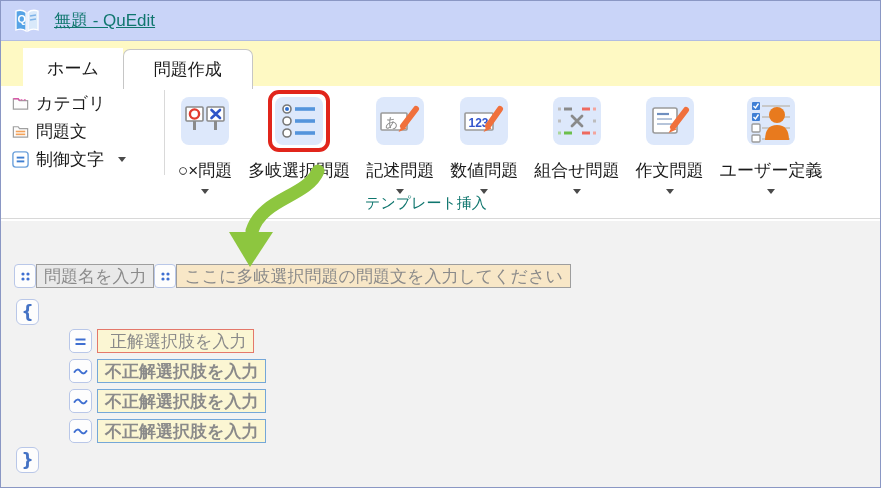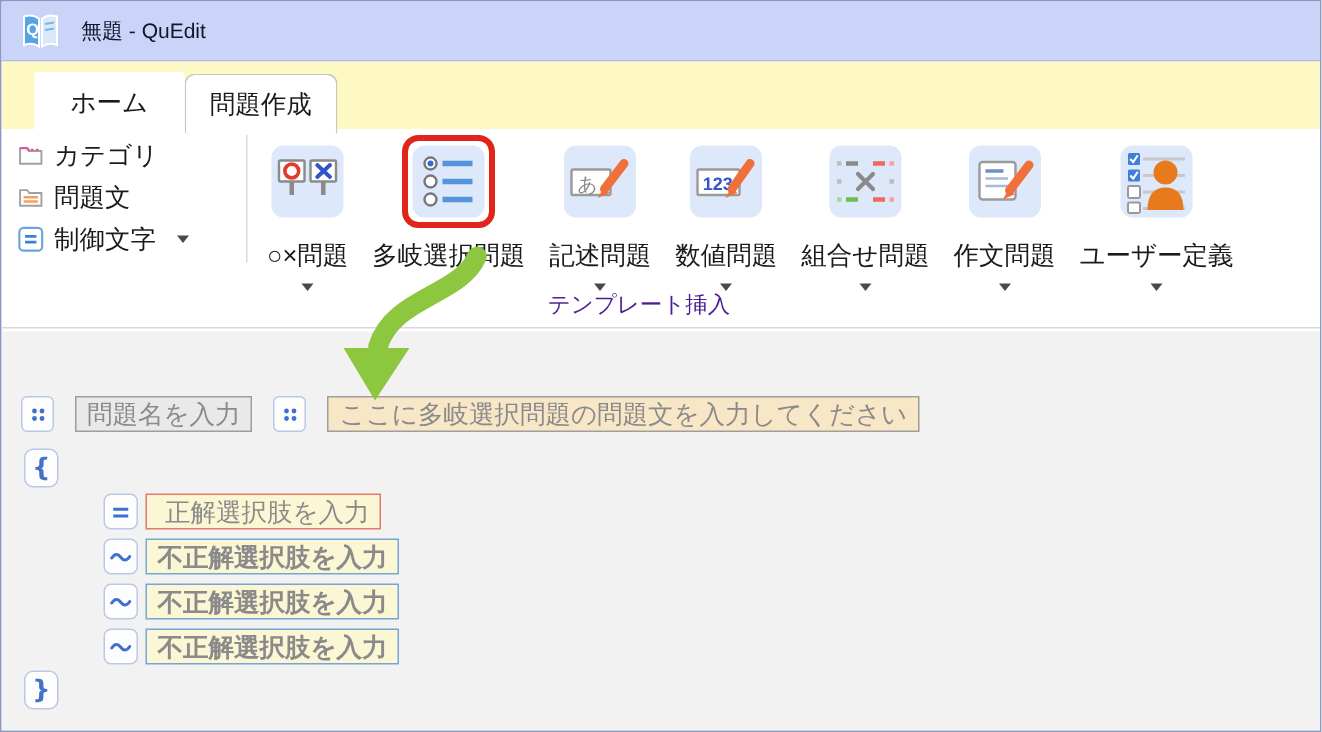--- a/index.html
+++ b/index.html
@@ -11,35 +11,35 @@
     background:#ffffff; border:1px solid #8a97c4; overflow:hidden;
   }
 
   
   .titlebar {
     position:absolute; top:0; left:0; right:0; height:40px;
     background:#c9d4f8; border-bottom:1px solid #b2bde2;
     display:flex; align-items:center; gap:13px; padding-left:12px;
   }
   .titlebar .app-icon { width:28px; height:26px; flex:0 0 auto; }
-  .titlebar .title-text { font-size:14px; color:#0f172a; }
+  .titlebar .title-text { font-size:17px; color:#0f766e;text-decoration:underline; }
 
   
   .tabrow {
     position:absolute; top:40px; left:0; right:0; height:47px;
     background:#fef9c3; display:flex; align-items:flex-end; padding-left:22px;
   }
   .tab {
     height:40px; display:flex; align-items:center; padding:0 24px;
     font-size:17px; color:#1a1a1a; cursor:default; background:#ffffff;
   }
   .tab.active {
     border:1px solid #c6c6c6; border-bottom:none;
     border-radius:7px 7px 0 0; margin-bottom:-1px; z-index:3;
-    padding:0 16px;
+    padding:0 30px;
   }
 
   
   .ribbon {
     position:absolute; top:85px; left:0; right:0; height:133px;
     background:#ffffff; border-bottom:1px solid #d8d8d8;
   }
   .side-group { position:absolute; left:10px; top:6px; display:flex; flex-direction:column; gap:6px; }
   .side-item { display:flex; align-items:center; gap:6px; height:22px; font-size:17px; color:#1a1a1a; cursor:default; }
   .side-item svg { width:19px; height:19px; }
@@ -58,26 +58,26 @@
   .drop-arrow {
     margin-top:7px; width:0; height:0;
     border-left:4px solid transparent; border-right:4px solid transparent;
     border-top:5px solid #4a4a4a;
   }
   .side-drop { margin-left:8px; width:0; height:0;
     border-left:4px solid transparent; border-right:4px solid transparent;
     border-top:5px solid #4a4a4a; }
   .group-label {
     position:absolute; left:180px; top:108px; width:490px;
-    text-align:center; font-size:15px; color:#4c1d95;
+    text-align:center; font-size:15px; color:#0f766e;
   }
 
   
   .editor { position:absolute; top:220px; left:0; right:0; bottom:0; background:#f2f2f2; }
-  .ed-row { position:absolute; display:flex; gap:14px; align-items:flex-start; }
+  .ed-row { position:absolute; display:flex; gap:0; align-items:flex-start; }
   .handle-box {
     width:22px; height:24px; background:#fdfdfd; border:1px solid #b9c7e8;
     border-radius:4px; display:flex; align-items:center; justify-content:center; flex:0 0 auto;
   }
   .op-box {
     width:23px; height:24px; background:#fdfdfd; border:1px solid #b9c7e8;
     border-radius:5px; display:flex; align-items:center; justify-content:center; flex:0 0 auto;
   }
   .brace-box {
     position:absolute; width:23px; height:26px; background:#fdfdfd; border:1px solid #b9c7e8;

